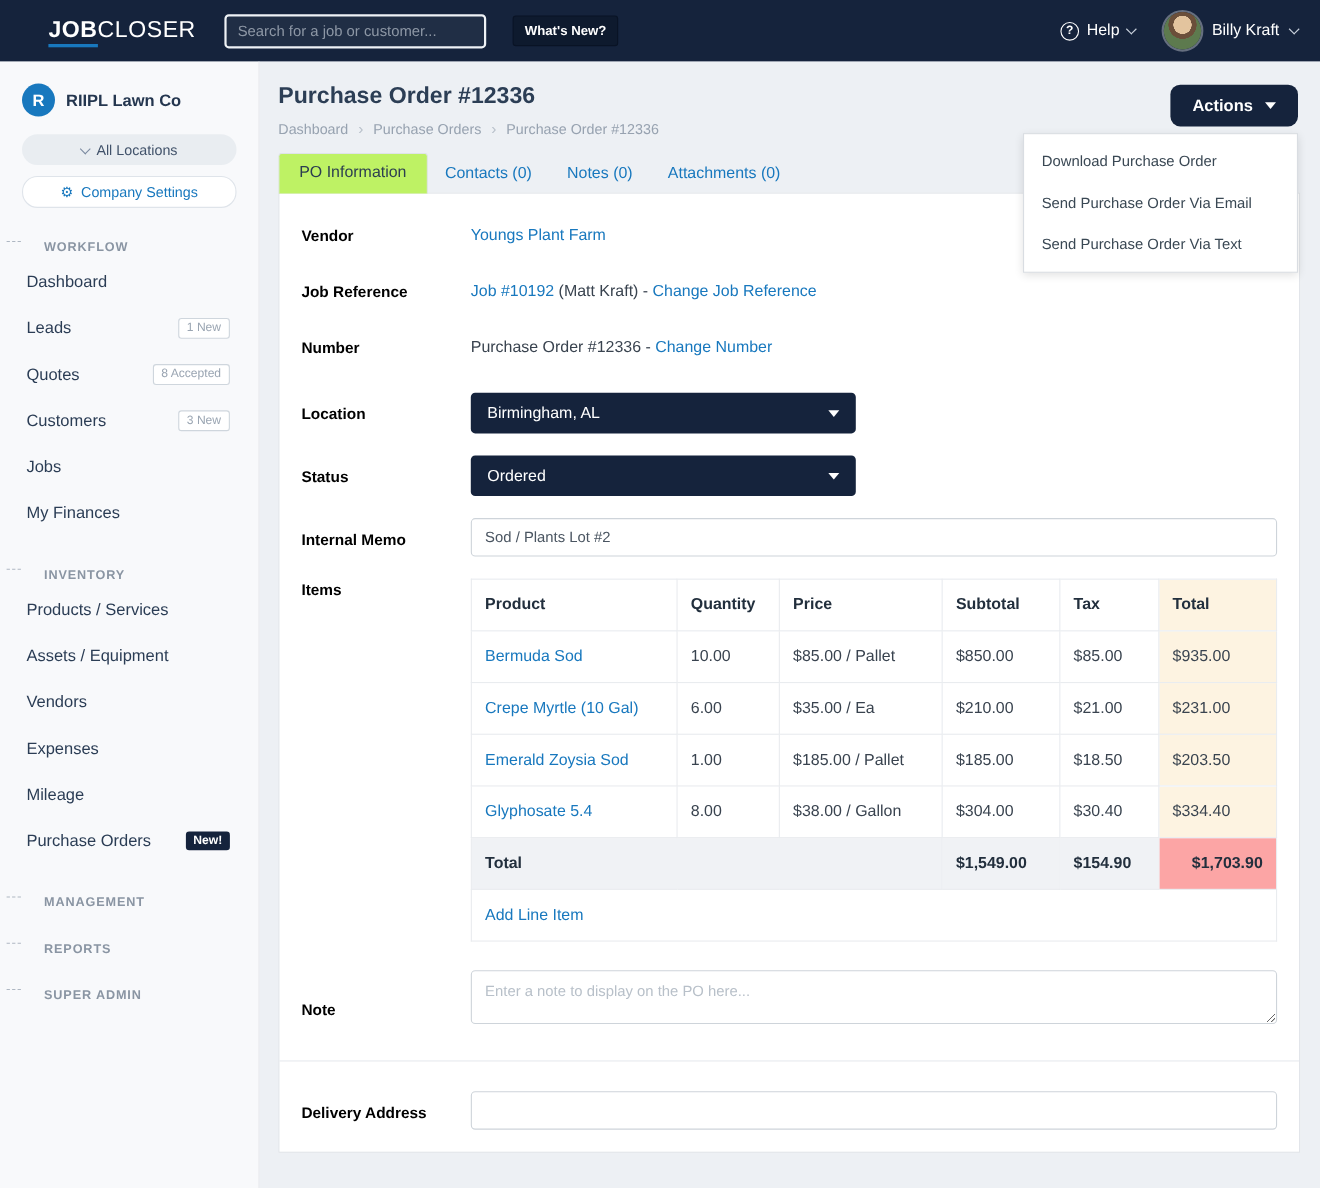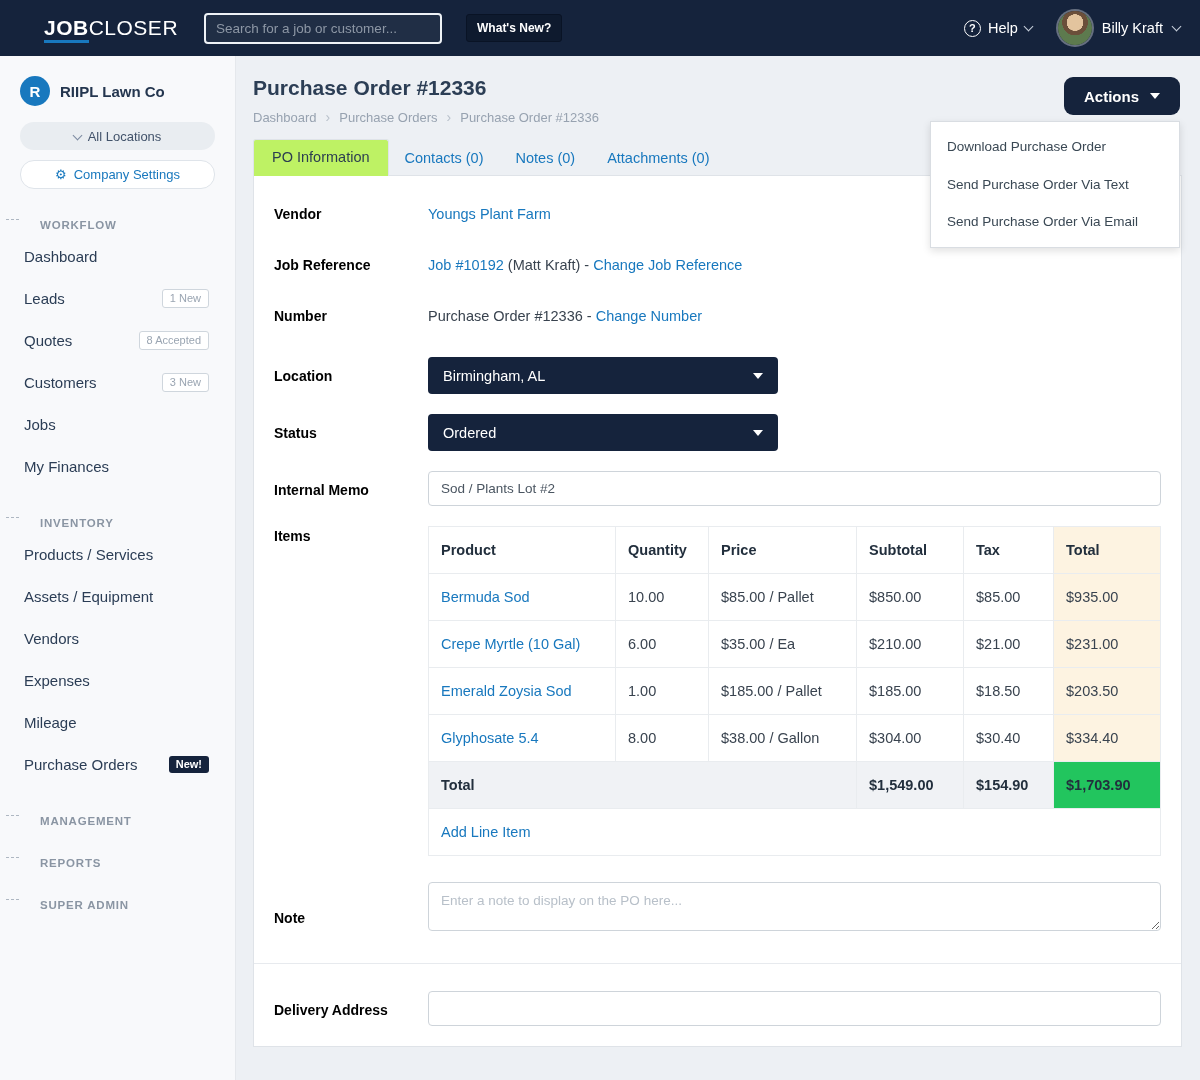--- a/index.html
+++ b/index.html
@@ -82,21 +82,21 @@
   .text-input::placeholder, .note-area::placeholder, .date-input::placeholder { color: #b8c0c9; }
 
   
   .row-items { margin-bottom: 26px; }
   .items-table { width: 100%; border-collapse: collapse; font-size: 14.5px; table-layout: fixed; }
   .items-table th, .items-table td { border: 1px solid #e9ecef; padding: 13px 12px; text-align: left; overflow: hidden; white-space: nowrap; }
   .items-table th { color: #222f3d; font-weight: 700; }
   .items-table td { color: #39434f; }
   th.col-total, td.col-total { background: #fdf3e1; }
   tr.total-row td { background: #f0f2f5; font-weight: 700; color: #222f3d; }
-  tr.total-row td.col-total { background: #22c55e; }
+  tr.total-row td.col-total { background: #fca5a5; text-align: right; }
   .add-line { border: 1px solid #e9ecef; border-top: none; padding: 13px 12px; font-size: 14.5px; }
 
   .note-area { width: 100%; height: 49px; border: 1px solid #ced4da; border-radius: 4px; padding: 10px 12px; font-size: 13.5px; color: #4a5561; font-family: inherit; resize: both; }
   .row-note { margin-bottom: 0; }
   .hr-full { border: none; border-top: 1px solid #e7eaee; margin: 27px -20px; }
 </style>
 </head>
 <body>
 
 <div class="navbar">
@@ -209,22 +209,22 @@
         <span class="crumb-sep"></span>
         <span class="crumb current">Purchase Order #12336</span>
       </div>
       <div class="actions-wrap">
         <button class="actions-btn">
           <span>Actions</span>
           <span class="caret"></span>
         </button>
         <div class="actions-menu">
           <div class="menu-item">Download Purchase Order</div>
+          <div class="menu-item">Send Purchase Order Via Email</div>
           <div class="menu-item">Send Purchase Order Via Text</div>
-          <div class="menu-item">Send Purchase Order Via Email</div>
         </div>
       </div>
     </div>
 
     <div class="tabs">
       <div class="tab active">PO Information</div>
       <div class="tab">Contacts (0)</div>
       <div class="tab">Notes (0)</div>
       <div class="tab">Attachments (0)</div>
     </div>

